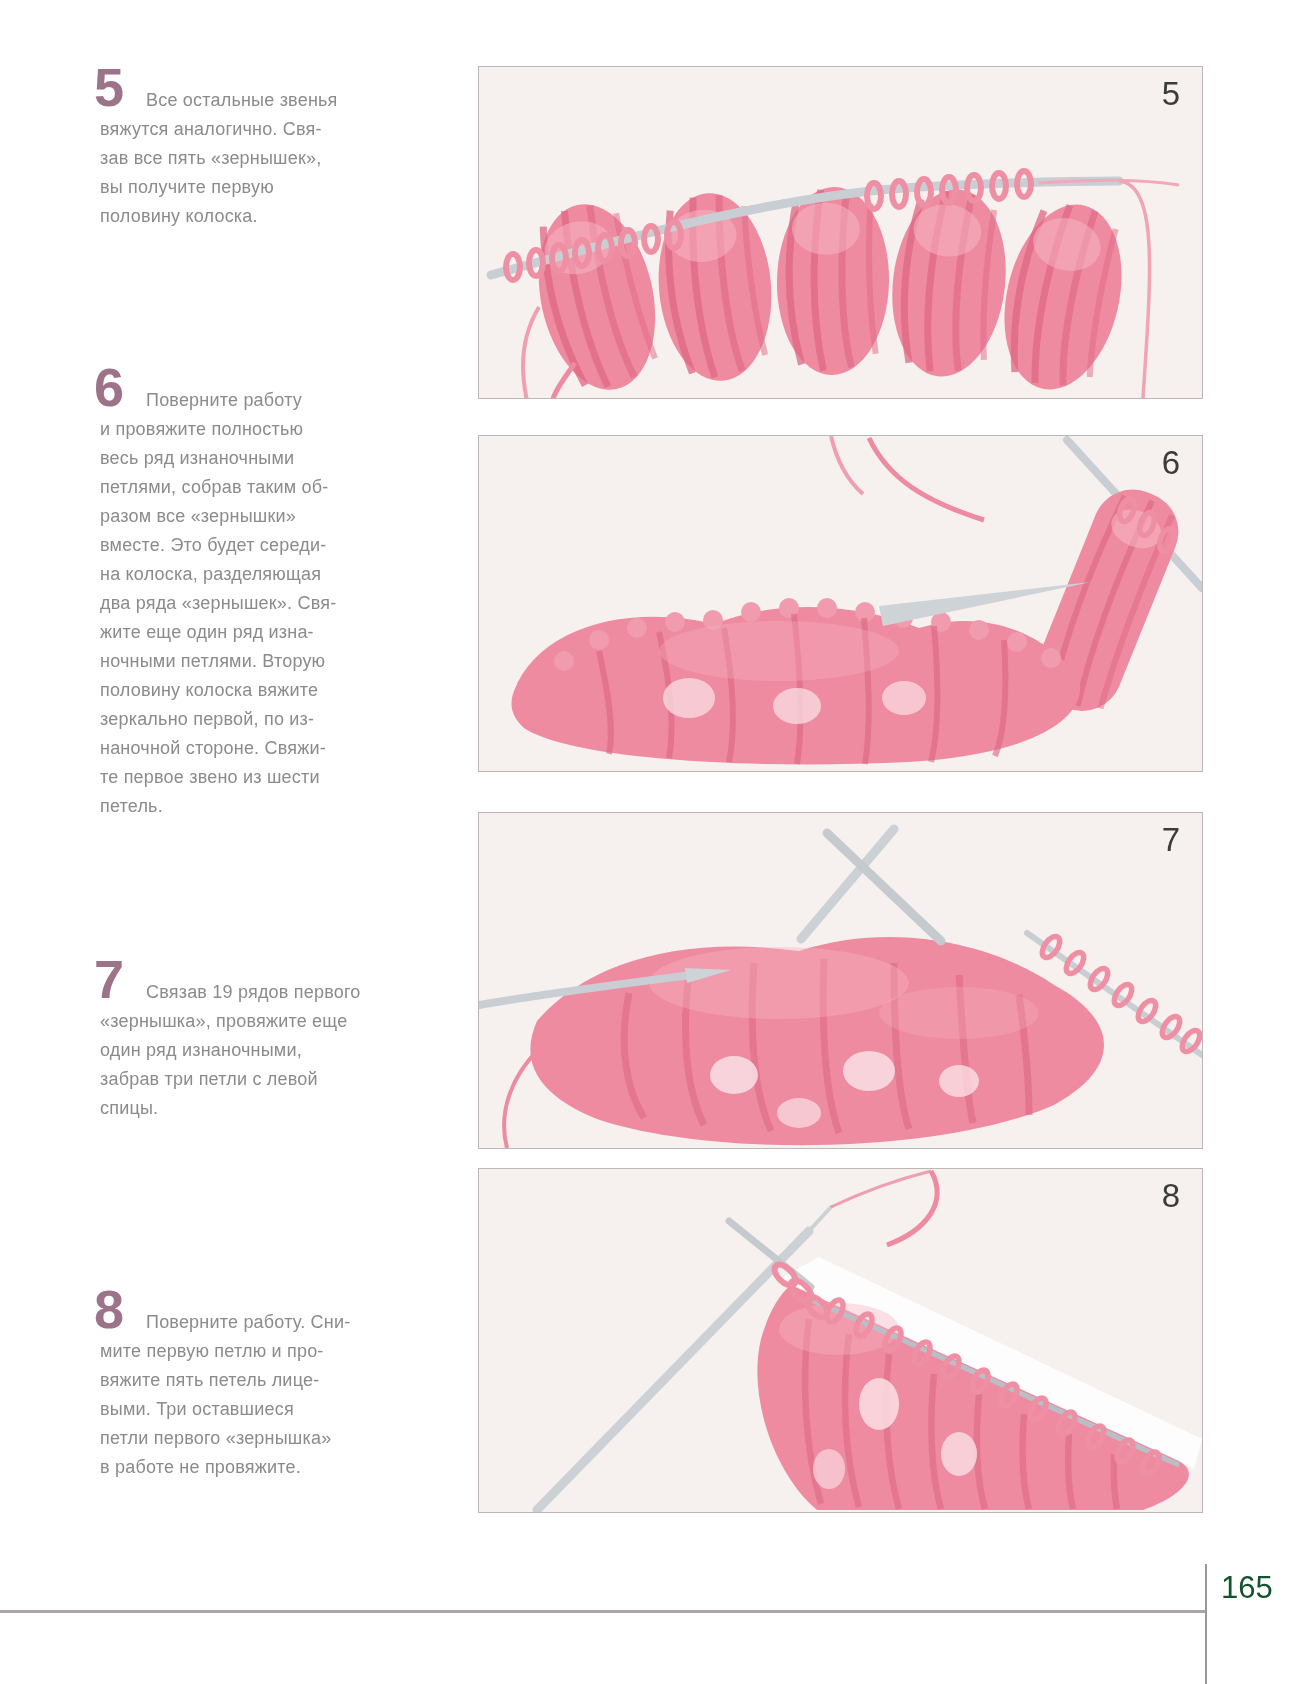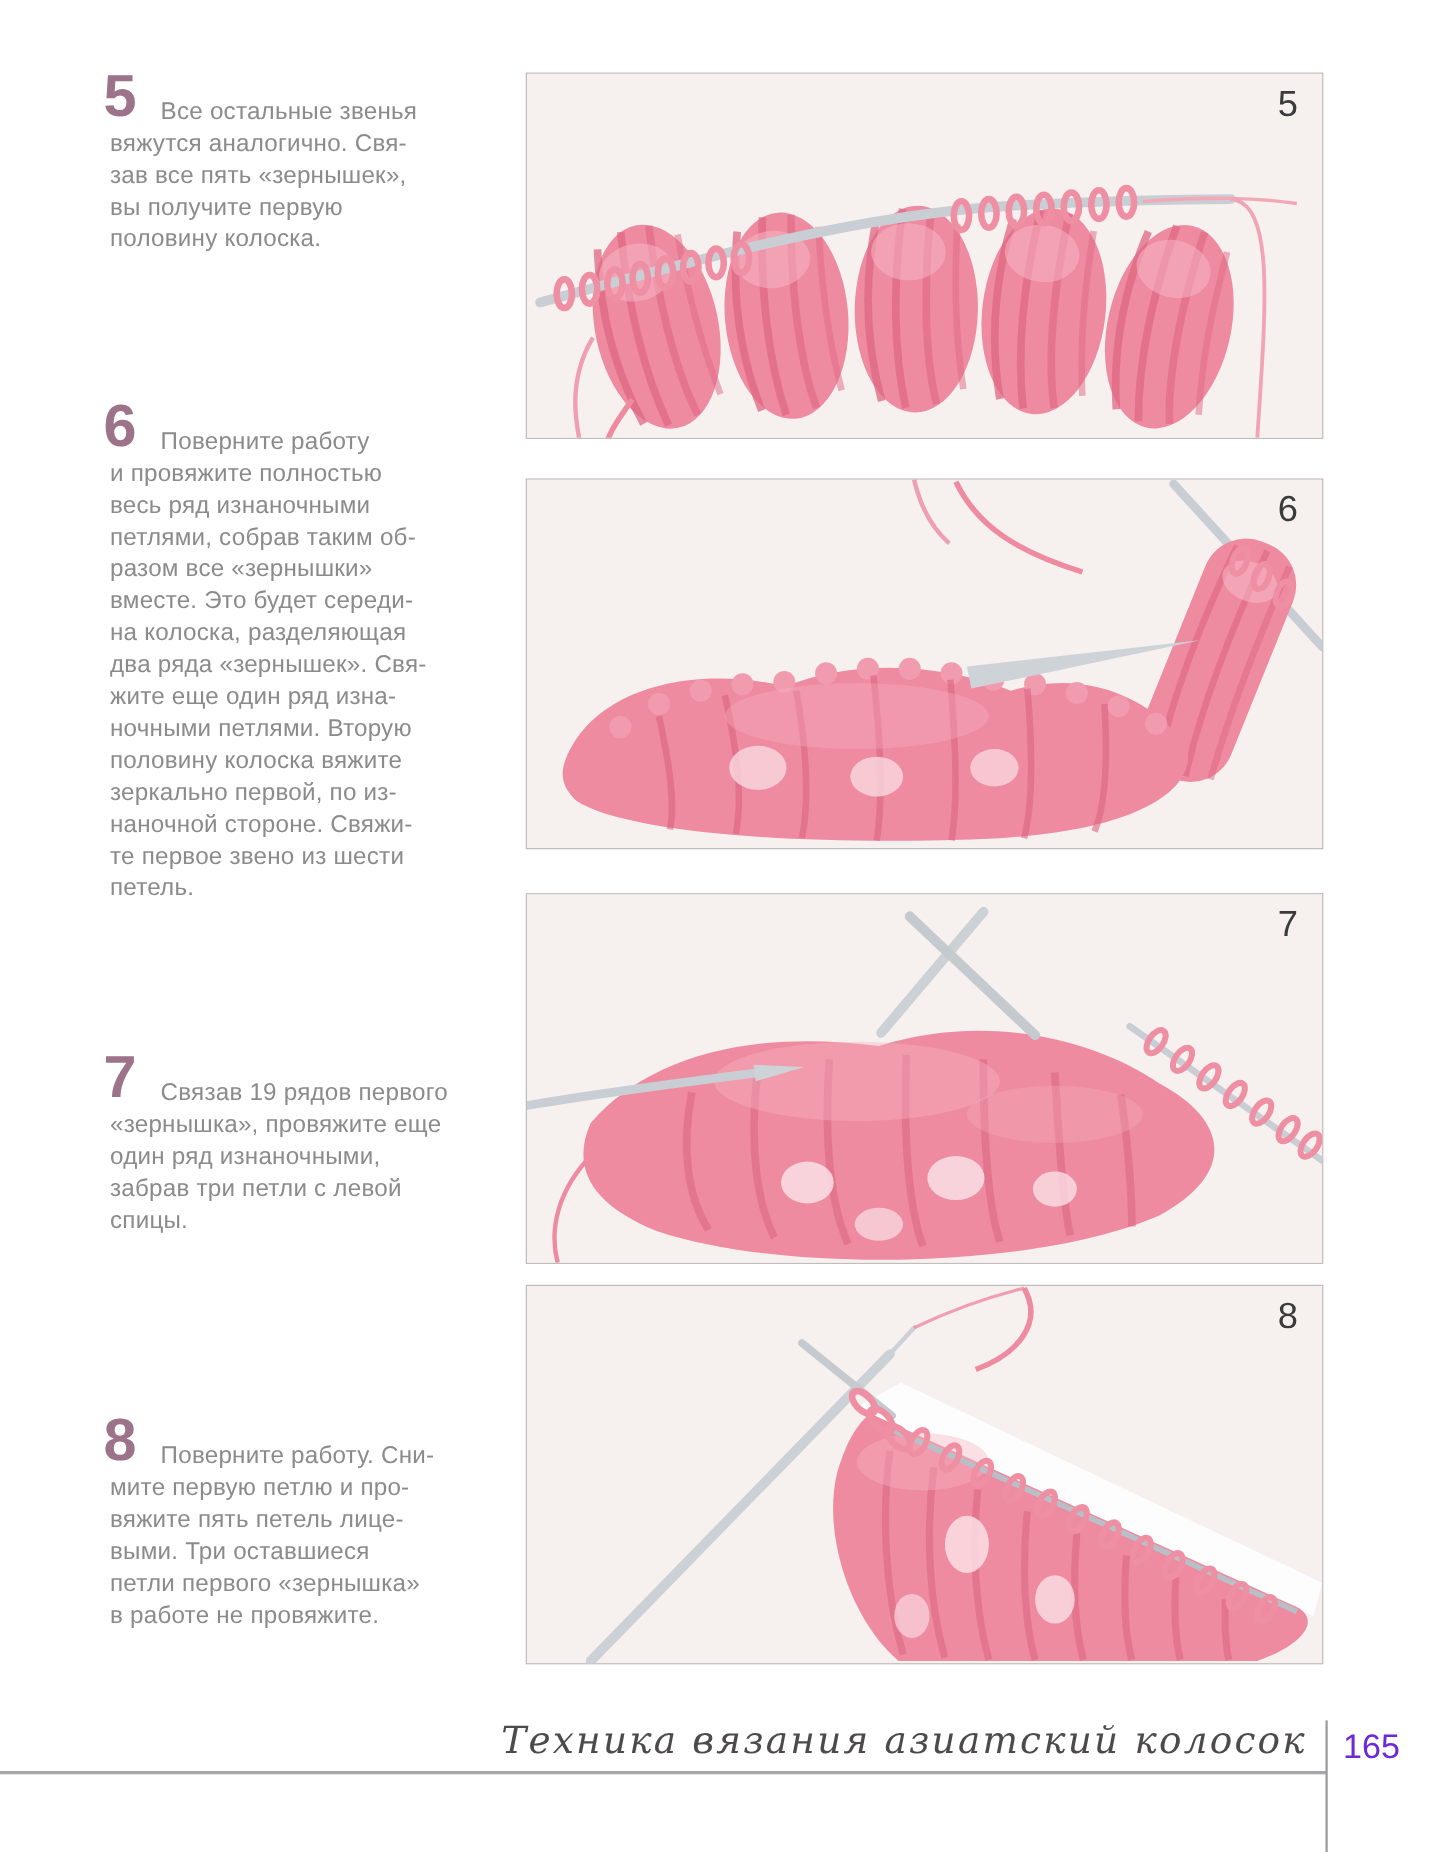--- a/index.html
+++ b/index.html
@@ -8,21 +8,21 @@
     overflow:hidden;font-family:"Liberation Sans",sans-serif;
   }
   
   .step{position:absolute;left:100px;width:348px;}
   .stepnum{
     position:absolute;left:-6px;top:-26px;font-size:54px;line-height:1;
     font-weight:700;color:#9d7389;font-family:"Liberation Sans",sans-serif;
   }
   .steptext{
     white-space:pre-line;text-indent:46px;
-    font-size:22px;line-height:29px;letter-spacing:0.2px;color:#8b8b8b;
+    font-size:18px;line-height:29px;letter-spacing:0.2px;color:#8b8b8b;
   }
   #step-5{top:86px;}
   #step-6{top:386px;}
   #step-7{top:978px;}
   #step-8{top:1308px;}
   
   .photo{
     position:absolute;left:478px;width:725px;margin:0;
     border:1px solid #bcb6b8;background:#f6f1ee;box-sizing:border-box;
   }
@@ -37,21 +37,21 @@
   }
   
   .footer-caption{
     position:absolute;top:1563px;right:112px;
     font-family:"DejaVu Serif",serif;font-style:italic;
     font-size:34px;color:#4c4a4b;letter-spacing:2px;white-space:nowrap;
   }
   .footer-hrule{position:absolute;left:0;top:1610px;width:1206px;height:3px;background:#aaa5a8;}
   .footer-vrule{position:absolute;left:1205px;top:1564px;width:2px;height:120px;background:#97999c;}
   .footer-page-number{
-    position:absolute;left:1221px;top:1570px;font-size:31px;color:#6d28d9;
+    position:absolute;left:1221px;top:1570px;font-size:31px;color:#14532d;
     font-family:"Liberation Sans",sans-serif;
   }
 </style>
 </head>
 <body>
 
 <div class="page">
 
   <div class="step" id="step-5">
     <span class="stepnum">5</span>
@@ -309,18 +309,17 @@
         <ellipse cx="306" cy="106" rx="7" ry="13" transform="rotate(-45 306 106)"></ellipse>
         <ellipse cx="322" cy="122" rx="7" ry="13" transform="rotate(-45 322 122)"></ellipse>
         <ellipse cx="338" cy="138" rx="7" ry="13" transform="rotate(-45 338 138)"></ellipse>
       </g>
       <path d="M452,2 C470,34 446,62 408,76" stroke="#ee8ba1" stroke-width="5" fill="none"></path>
       <path d="M352,38 C390,20 420,10 452,2" stroke="#ee8ba1" stroke-width="3" fill="none" opacity="0.8"></path>
     </svg>
     <figcaption class="photo-num">8</figcaption>
   </figure>
 
-  <div class="footer-caption">Техника вязания азиатский колосок</div>
   <div class="footer-hrule"></div>
   <div class="footer-vrule"></div>
   <div class="footer-page-number">165</div>
 
 </div>
 
 </body></html>

